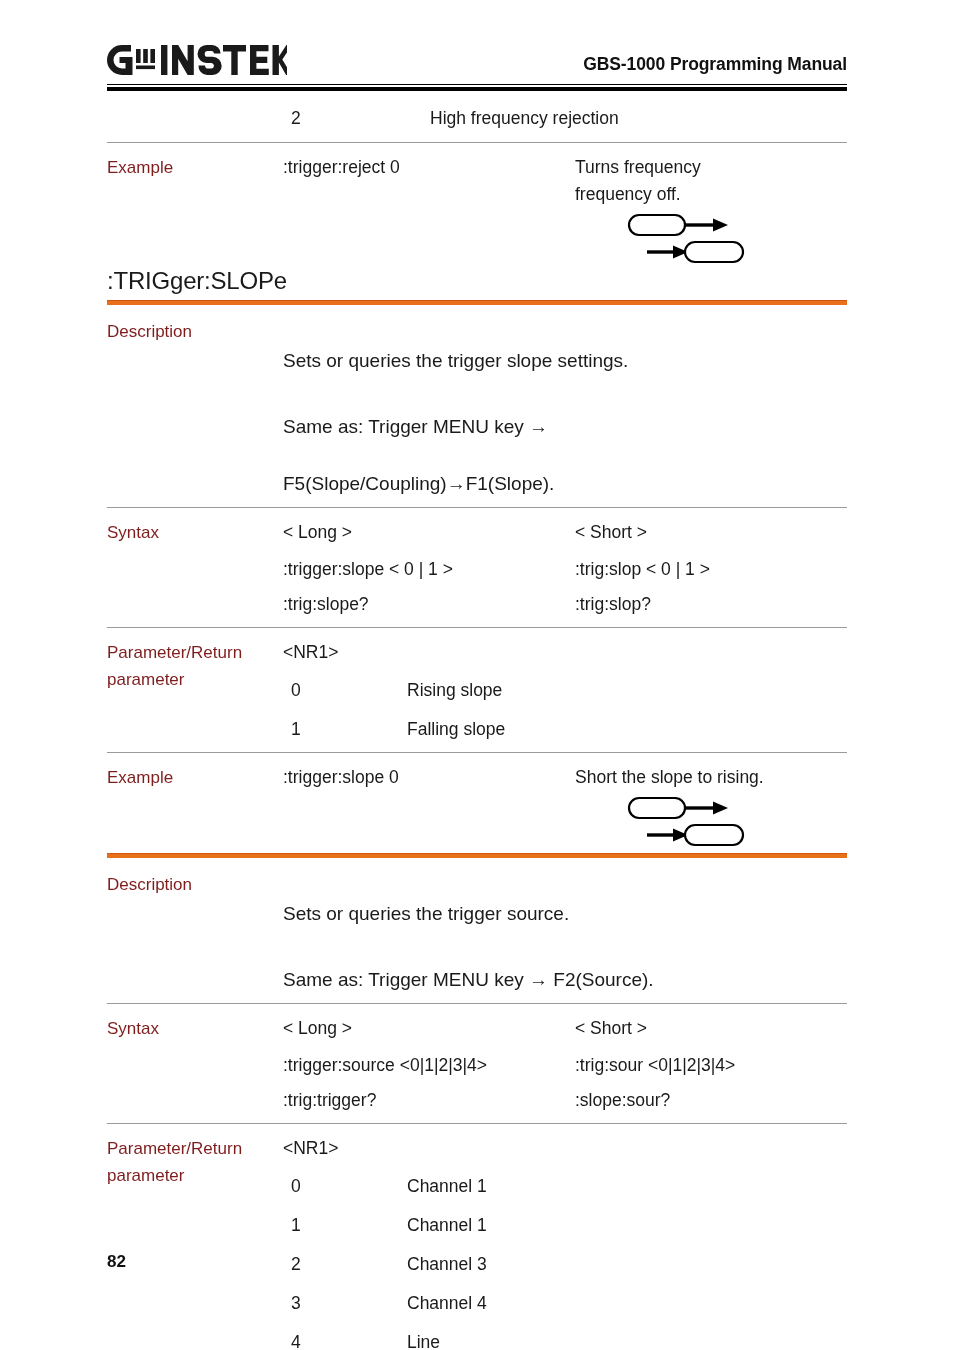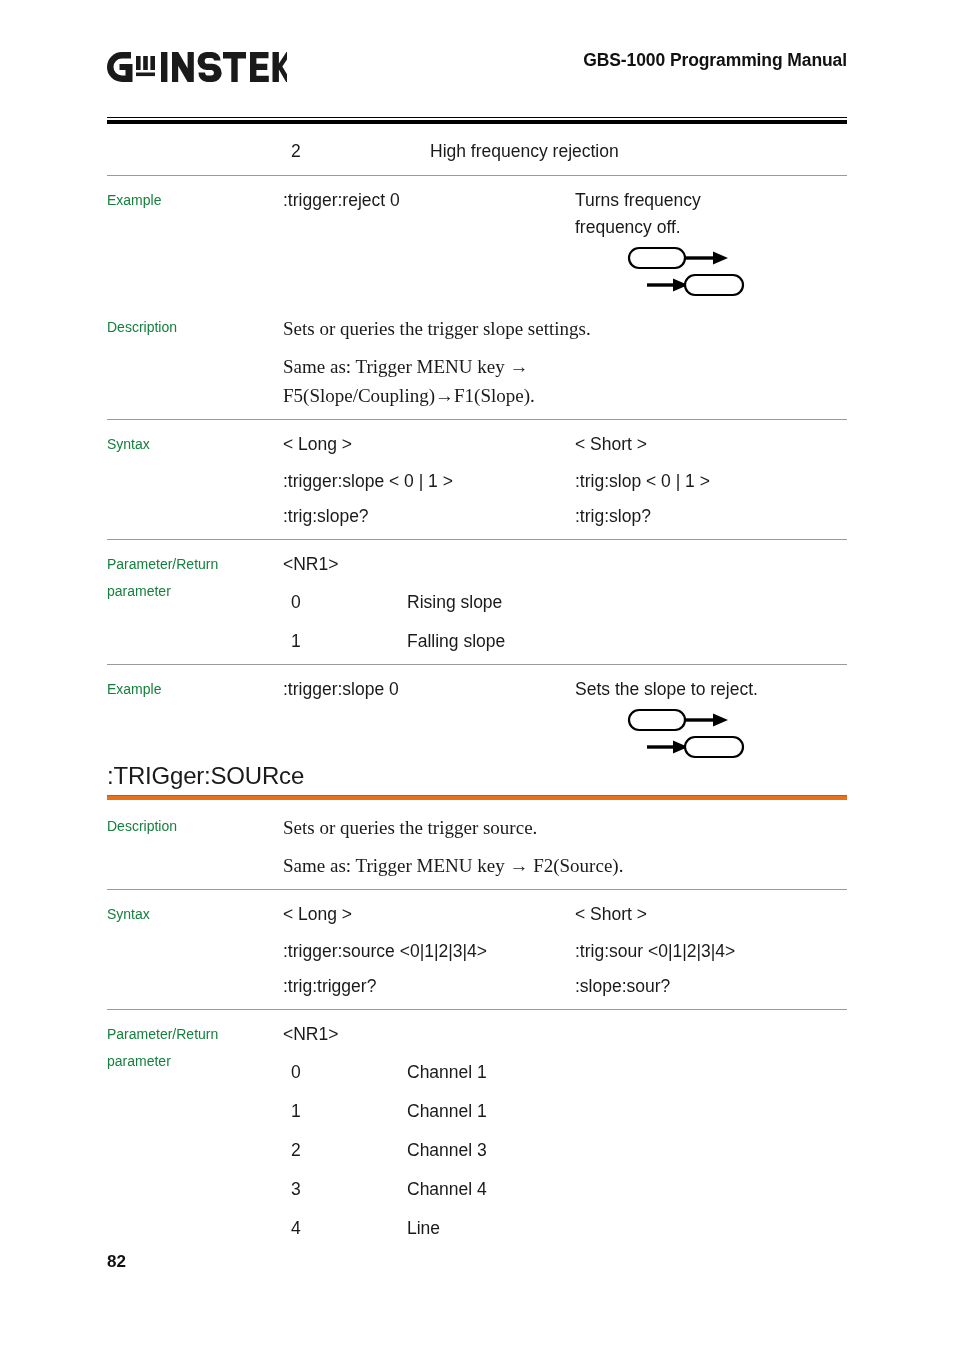--- a/index.html
+++ b/index.html
@@ -23,23 +23,23 @@
     height: 1350px;
     box-sizing: border-box;
     padding: 0 107px 0 107px;
   }
 
   
   .header {
     position: relative;
     height: 56px;
     display: flex;
-    align-items: flex-start;
+    align-items: flex-end;
     justify-content: space-between;
-    padding-top: 52px;
+    padding-top: 19px;
   }
   .logo {
     display: flex;
     align-items: baseline;
     line-height: 1;
     user-select: none;
   }
   .logo-svg { display: block; }
 
   .manual-title {
@@ -78,35 +78,36 @@
   .c-mid   { width: 292px; }
   .c-right { width: 272px; margin-top: 40px; }
 
   .sep {
     height: 1px;
     background: #9a9a9a;
     width: 100%;
   }
 
   .lbl {
-    font-size: 14px;
+    font-size: 17px;
     line-height: 27px;
-    color: #15803d;
+    color: #7f1d1d;
     white-space: nowrap;
   }
   .val {
     font-size: 17.5px;
     line-height: 27px;
     color: #1a1a1a;
   }
   .val-serif {
-    font-family: Liberation Serif, serif;
+    font-family: Liberation Sans, sans-serif;
     font-size: 19px;
     line-height: 29px;
     color: #1a1a1a;
+    margin-top: 28px;
   }
 
   
   .param-num { width: 124px; }
 
   
   .sect {
     margin-top: 22px;
   }
   .sect-title {
@@ -230,20 +231,24 @@
               <polygon points="28,8.5 43,15 28,21.5" fill="#000"></polygon>
               <rect x="40" y="5" width="58" height="20" rx="10" ry="10" fill="#ffffff" stroke="#000" stroke-width="2.2"></rect>
             </svg>
           </div>
         </div>
       </td>
     </tr>
   </tbody>
     </table>
 
+  <div class="sect" style="margin-top:-2px">
+    <div class="sect-title">:TRIGger:SLOPe</div>
+    <div class="orange-bar"></div>
+  </div>
 
   <div style="height:13px"></div>
   <table class="tbl">
     <tbody>
         <tr>
       <td class="c-label">
         <div class="lbl">Description</div>
       </td>
       <td colspan="2">
         <div class="val-serif">Sets or queries the trigger slope settings.</div>
@@ -332,21 +337,21 @@
   <table class="tbl">
     <tbody>
         <tr>
       <td class="c-label">
         <div class="lbl">Example</div>
       </td>
       <td class="c-mid">
         <div class="val">:trigger:slope 0</div>
       </td>
       <td class="c-right">
-        <div class="val nowrap">Sets the slope to reject.</div>
+        <div class="val nowrap">Short the slope to rising.</div>
         <div class="cmd-icons" style="position:relative; margin-top:2px; margin-left:52px">
           <div class="icon-row">
             <svg class="icon-svg" width="104" height="30" viewBox="0 0 104 30">
               <rect x="2" y="5" width="56" height="20" rx="10" ry="10" fill="#ffffff" stroke="#000" stroke-width="2.2"></rect>
               <line x1="57" y1="15" x2="88" y2="15" stroke="#000" stroke-width="3.4"></line>
               <polygon points="86,8.5 101,15 86,21.5" fill="#000"></polygon>
             </svg>
           </div>
           <div class="icon-row" style="margin-top:-4px; margin-left:18px">
             <svg class="icon-svg" width="104" height="30" viewBox="0 0 104 30">
@@ -355,21 +360,20 @@
               <rect x="40" y="5" width="58" height="20" rx="10" ry="10" fill="#ffffff" stroke="#000" stroke-width="2.2"></rect>
             </svg>
           </div>
         </div>
       </td>
     </tr>
   </tbody>
     </table>
 
   <div class="sect" style="margin-top:-2px">
-    <div class="sect-title">:TRIGger:SOURce</div>
     <div class="orange-bar"></div>
   </div>
 
   <div style="height:13px"></div>
   <table class="tbl">
     <tbody>
         <tr>
       <td class="c-label">
         <div class="lbl">Description</div>
       </td>

